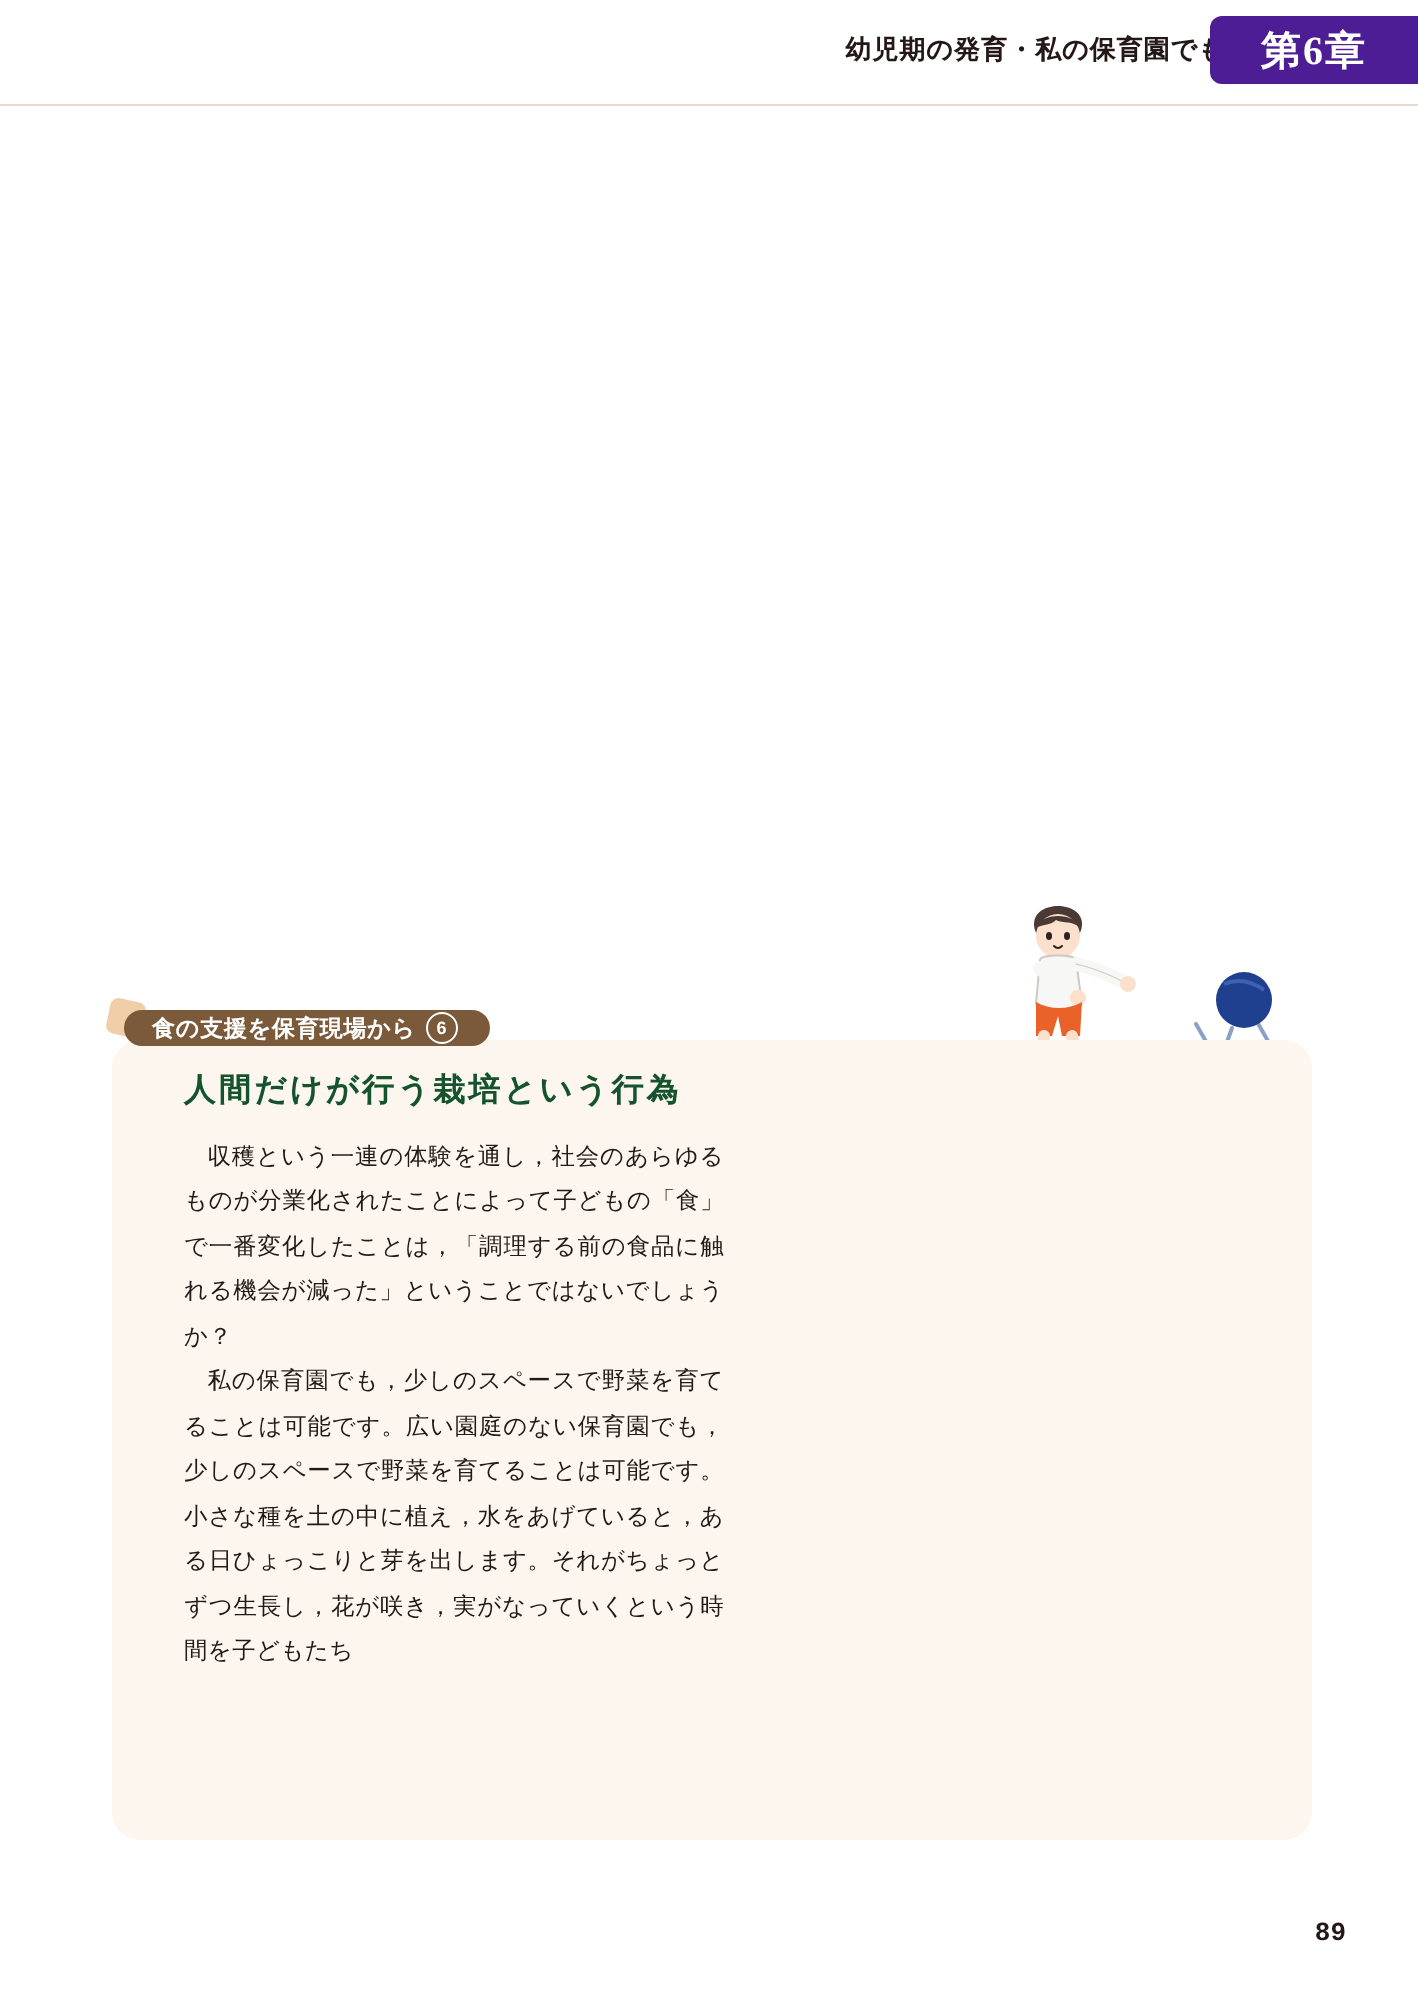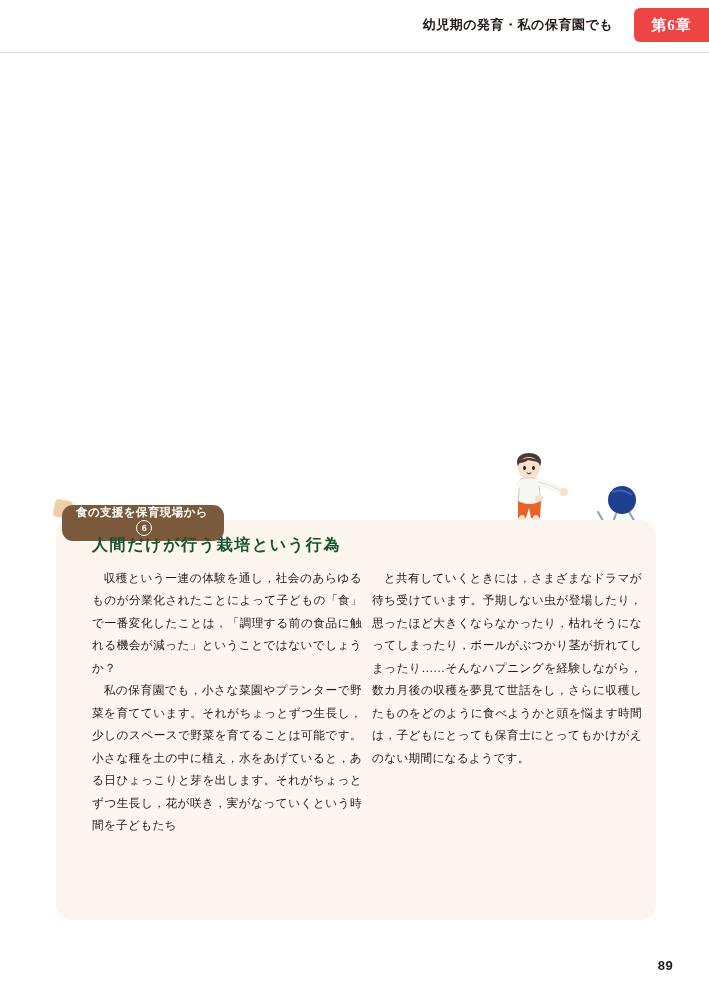--- a/index.html
+++ b/index.html
@@ -39,26 +39,26 @@
     font-size: 13px;
     font-weight: bold;
     letter-spacing: 0.5px;
     color: #231815;
     white-space: nowrap;
   }
   .chapter-tab {
     position: absolute;
     top: 8px;
     right: 0;
-    width: 75px;
+    width: 104px;
     height: 34px;
-    background: #ef4444;
+    background: #4c1d95;
     border-radius: 6px 0 0 6px;
     color: #ffffff;
-    font-size: 15px;
+    font-size: 20px;
     font-weight: bold;
     display: flex;
     align-items: center;
     justify-content: center;
     letter-spacing: 1px;
   }
 
   
   .column-card {
     position: absolute;
@@ -67,33 +67,32 @@
     width: 600px;
     height: 400px;
     background: #fdf6ef;
     border-radius: 14px;
   }
 
   .column-badge {
     position: absolute;
     left: 62px;
     top: 505px;
-    height: 36px;
+    height: 18px;
     padding: 0 16px 0 14px;
     background: #7a5a3a;
     border-radius: 11px;
     color: #ffffff;
     font-size: 11.5px;
     font-weight: bold;
     display: flex;
     align-items: center;
     letter-spacing: 0.4px;
     white-space: nowrap;
     font-family: "Liberation Sans", sans-serif;
-    flex-direction: column;
   }
   .column-badge .badge-num {
     display: inline-flex;
     align-items: center;
     justify-content: center;
     width: 14px;
     height: 14px;
     border-radius: 50%;
     border: 1px solid #ffffff;
     font-size: 9px;
@@ -222,20 +221,19 @@
 <div class="badge-corner"></div>
 <div class="column-badge">
   <span>食の支援を保育現場から</span>
   <span class="badge-num">6</span>
 </div>
 
 <div class="column-title">人間だけが行う栽培という行為</div>
 
 <div class="col-text col-left">
   <p>収穫という一連の体験を通し，社会のあらゆるものが分業化されたことによって子どもの「食」で一番変化したことは，「調理する前の食品に触れる機会が減った」ということではないでしょうか？</p>
-  <p>私の保育園でも，小さな菜園やプランターで野菜を育てています。それがちょっとずつ生長し，少しのスペースで野菜を育てることは可能です。小さな種を土の中に植え，水をあげていると，ある日ひょっこりと芽を出します。それがちょっとずつ生長し，花が咲き，実がなっていくという時間を子どもたち</p>
+  <p>私の保育園でも，少しのスペースで野菜を育てることは可能です。広い園庭のない保育園でも，少しのスペースで野菜を育てることは可能です。小さな種を土の中に植え，水をあげていると，ある日ひょっこりと芽を出します。それがちょっとずつ生長し，花が咲き，実がなっていくという時間を子どもたち</p>
 </div>
 
 <div class="col-text col-right">
-  <p>と共有していくときには，さまざまなドラマが待ち受けています。予期しない虫が登場したり，思ったほど大きくならなかったり，枯れそうになってしまったり，ボールがぶつかり茎が折れてしまったり……そんなハプニングを経験しながら，数カ月後の収穫を夢見て世話をし，さらに収穫したものをどのように食べようかと頭を悩ます時間は，子どもにとっても保育士にとってもかけがえのない期間になるようです。</p>
 </div>
 
 <div class="page-number">89</div>
 
 </body></html>

